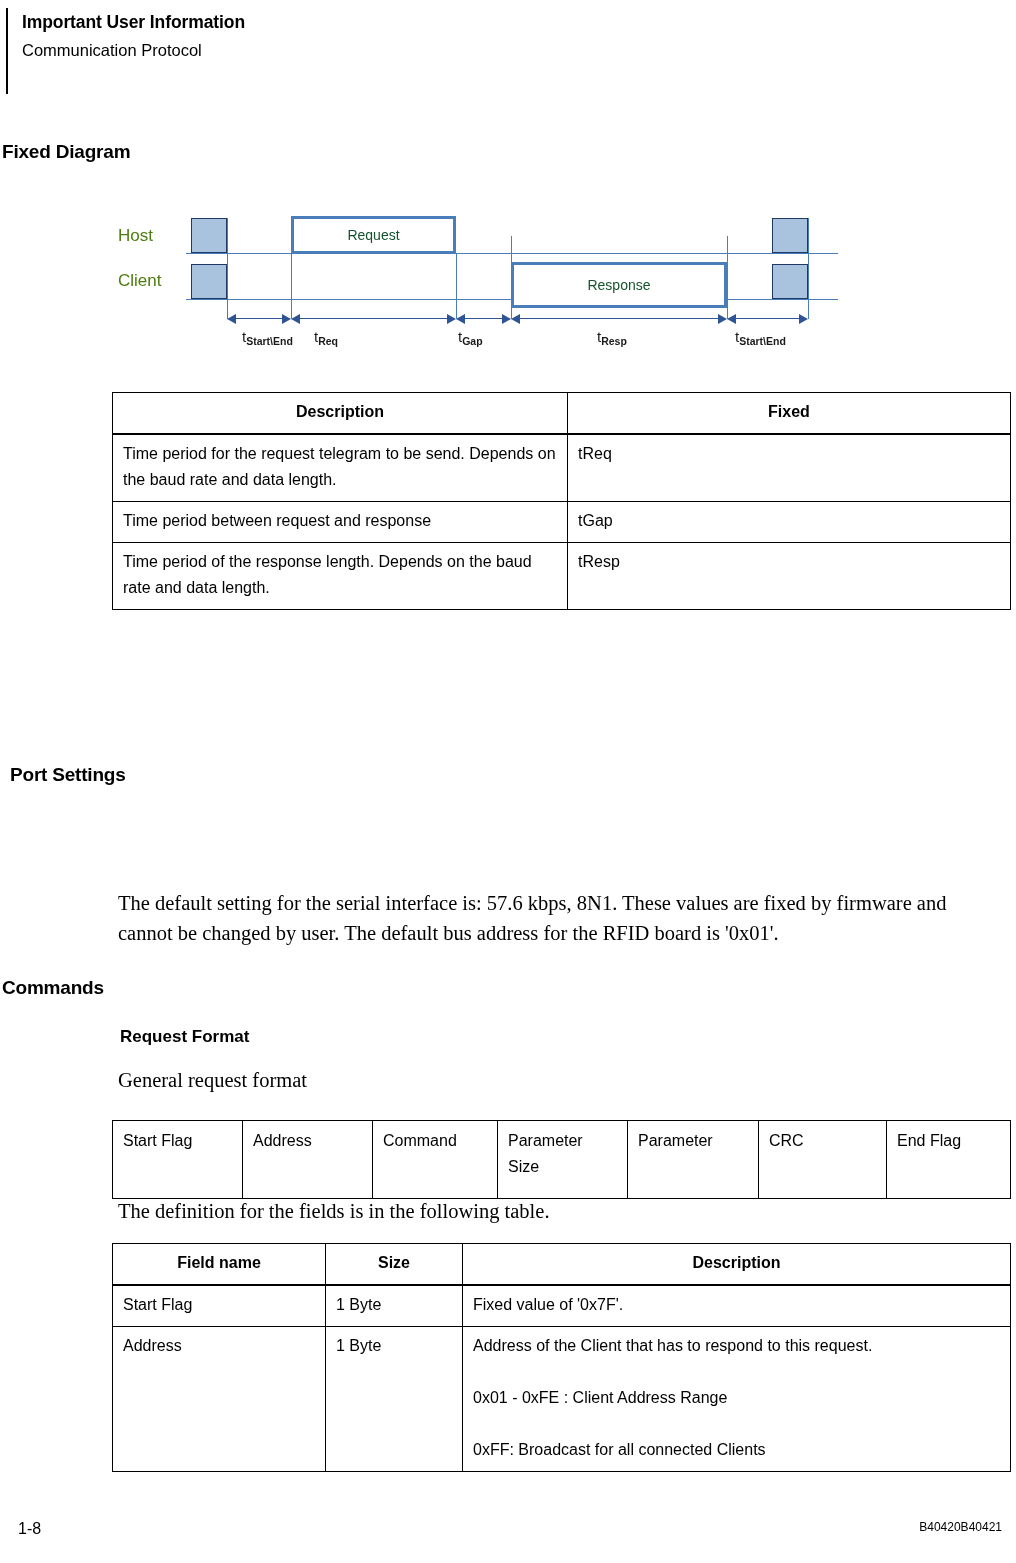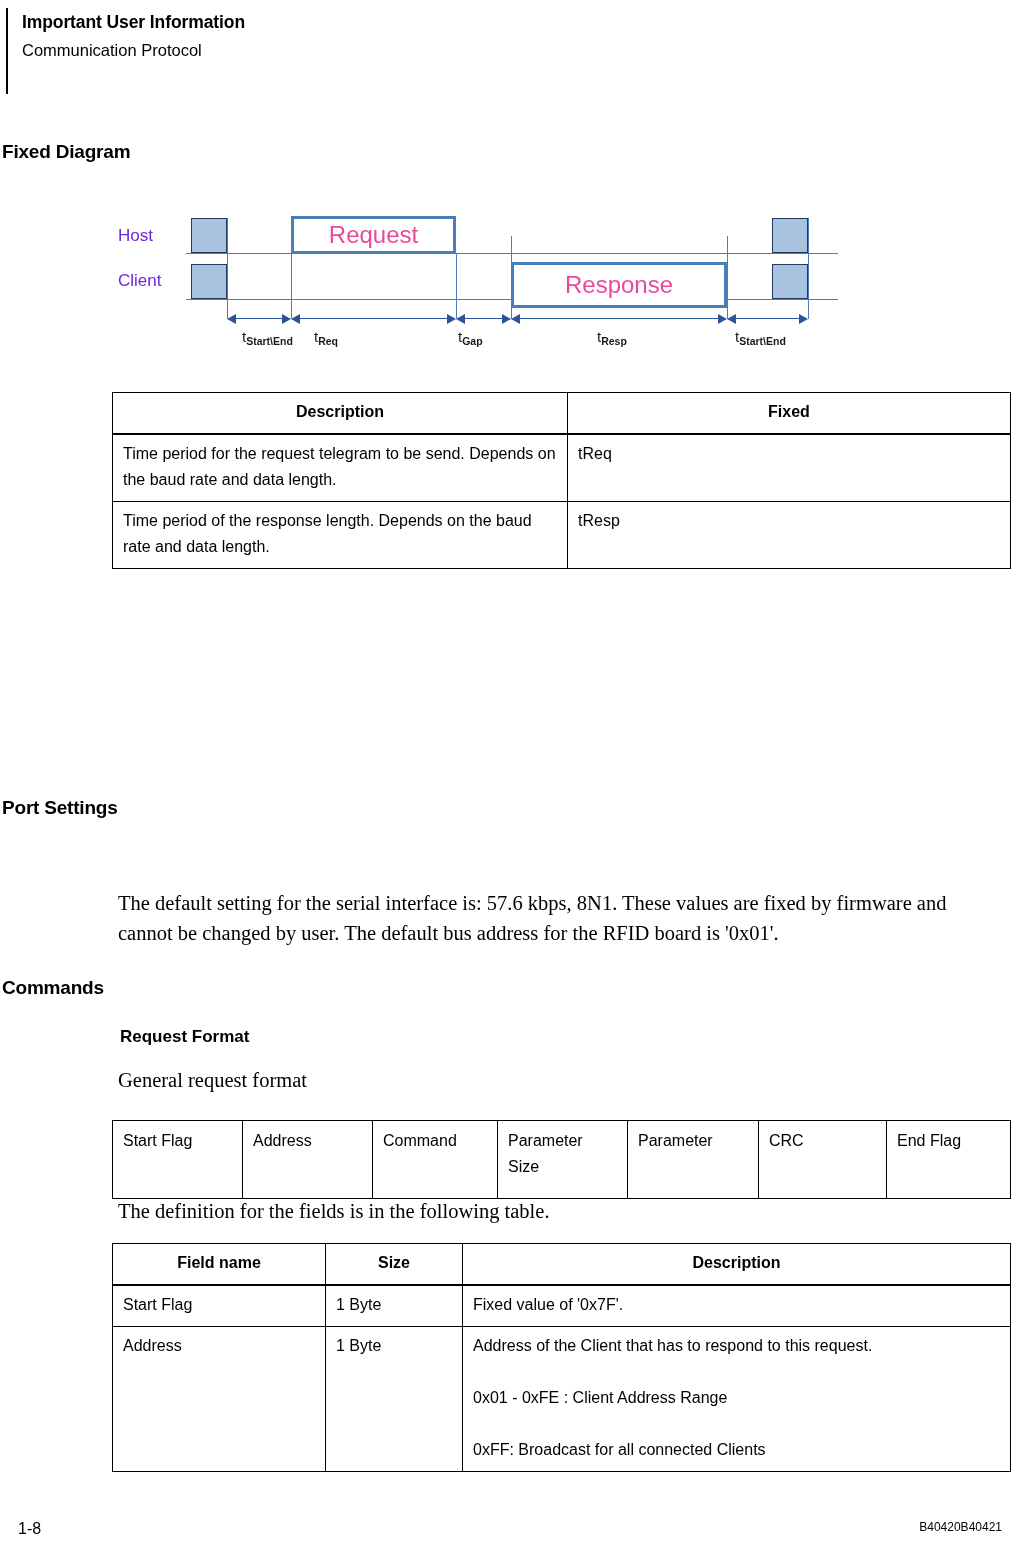--- a/index.html
+++ b/index.html
@@ -83,42 +83,42 @@
     position: absolute;
     left: 118px;
     top: 200px;
     width: 720px;
     height: 155px;
   }
   .dg-label {
     position: absolute;
     font-family: "Liberation Sans", sans-serif;
     font-size: 17px;
-    color: #6d28d9;
+    color: #4d7c0f;
     white-space: nowrap;
   }
   .dg-idleblock {
     position: absolute;
     background: #a9c3de;
     border: 1.5px solid #1f3864;
     box-sizing: border-box;
   }
   .dg-msgbox {
     position: absolute;
     background: #ffffff;
     border: 3px solid #4a7ebb;
     box-sizing: border-box;
     display: flex;
     align-items: center;
     justify-content: center;
   }
   .dg-msgbox span {
     font-family: "Liberation Sans", sans-serif;
-    font-size: 24px;
-    color: #ec4899;
+    font-size: 14px;
+    color: #14532d;
   }
   .dg-baseline {
     position: absolute;
     height: 1px;
     background: #4a7ebb;
   }
   .dg-vline {
     position: absolute;
     width: 1px;
     background: #4a7ebb;
@@ -301,27 +301,31 @@
       <th>Description</th>
       <th>Fixed</th>
     </tr>
   </thead>
   <tbody>
     <tr>
       <td>Time period for the request telegram to be send. Depends on the baud rate and data length.</td>
       <td>tReq</td>
     </tr>
     <tr>
+      <td>Time period between request and response</td>
+      <td>tGap</td>
+    </tr>
+    <tr>
       <td>Time period of the response length. Depends on the baud rate and data length.</td>
       <td>tResp</td>
     </tr>
   </tbody>
 </table>
 
-<div class="h1-head" style="top:797px;">Port Settings</div>
+<div class="h1-head" style="top:764px;margin-left:8px;">Port Settings</div>
 <div class="body-para" style="left:118px; top:868px; width:880px;margin-top:20px;">The default setting for the serial interface is: 57.6 kbps, 8N1. These values are fixed by firmware and cannot be changed by user. The default bus address for the RFID board is '0x01'.</div>
 
 <div class="h1-head" style="top:977px;">Commands</div>
 
 <div class="h2-head" style="top:1027px;">Request Format</div>
 
 <div class="body-para" style="left:118px; top:1065px; width:880px;">General request format</div>
 
 <table class="doc-table" id="request-format-table">
   <colgroup>

